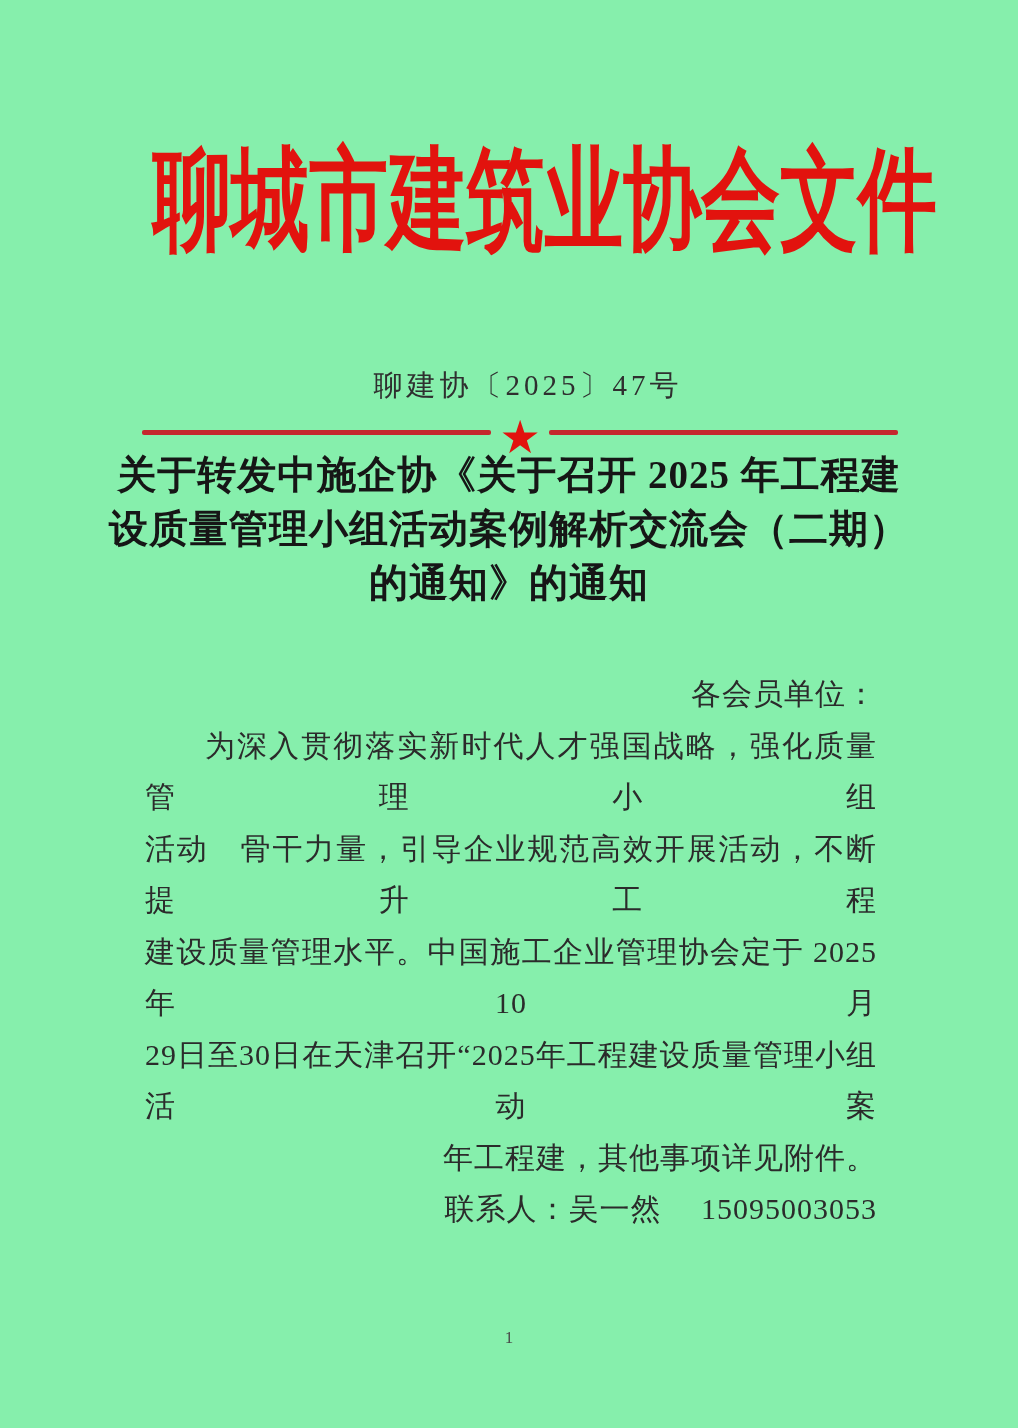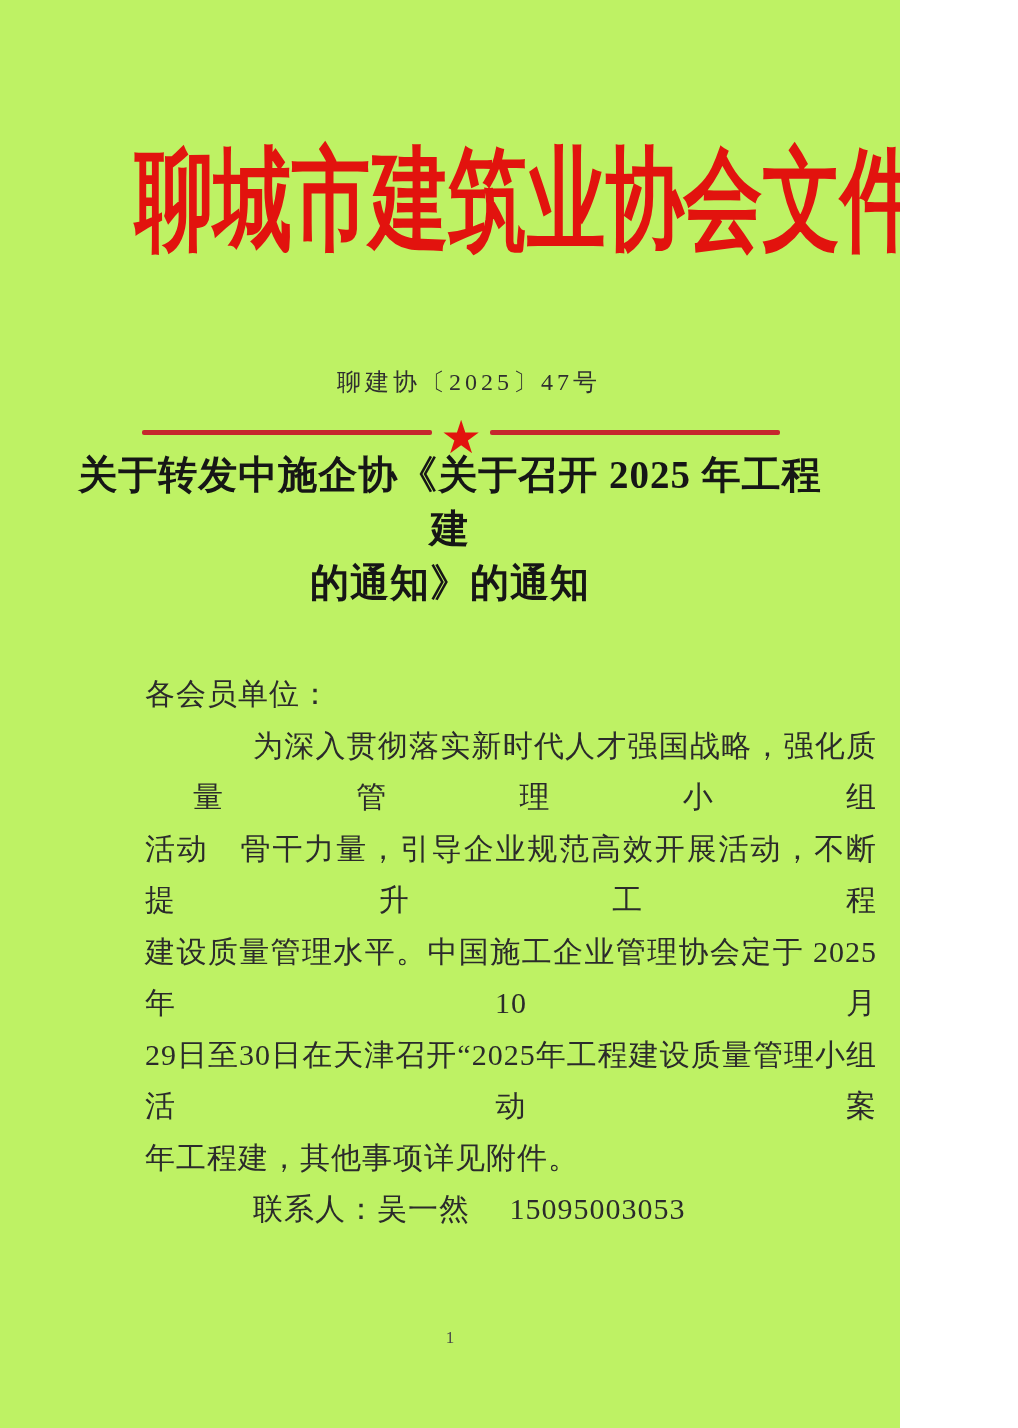--- a/index.html
+++ b/index.html
@@ -3,23 +3,23 @@
 <meta charset="utf-8">
 <style>
   * { margin: 0; padding: 0; box-sizing: border-box; }
   html, body { background: #ffffff; }
   body {
     font-family: "Liberation Serif", "DejaVu Serif", serif;
     width: 1018px;
   }
   .page {
     position: relative;
-    width: 900px;
+    width: 1018px;
     height: 1428px;
-    background: #bef264;
+    background: #86efac;
     overflow: hidden;
   }
   
   .org-title {
     position: absolute;
     top: 130px;
     left: 0;
     right: 0;
     text-align: center;
     font-size: 112px;
@@ -31,21 +31,21 @@
     letter-spacing: 0px;
     line-height: 140px;
   }
   
   .doc-number {
     position: absolute;
     top: 366px;
     left: 0;
     right: 0;
     text-align: center;
-    font-size: 24px;
+    font-size: 29px;
     color: #2f2f2f;
     letter-spacing: 4px;
     margin-left: 38px;
   }
   
   .divider {
     position: absolute;
     top: 410px;
     left: 142px;
     right: 120px;
@@ -84,22 +84,22 @@
   
   .body-text {
     position: absolute;
     top: 668px;
     left: 145px;
     width: 732px;
     font-size: 30px;
     color: #2b2b2b;
     line-height: 51.5px;
   }
-  .l { letter-spacing: 1px; }
-  .ind { text-indent: 2em; margin-left: 48px; }
+  .l { letter-spacing: 1px; text-align: right; }
+  .ind { text-indent: 2em; }
   .j { text-align: justify; text-align-last: justify; }
   
   .page-number {
     position: absolute;
     top: 1328px;
     left: 0;
     right: 0;
     text-align: center;
     font-size: 17px;
     color: #4a4a4a;
@@ -115,20 +115,21 @@
   <div class="doc-number">聊建协〔2025〕47号</div>
 
   <div class="divider">
     <div class="seg"></div>
     <div class="star">★</div>
     <div class="seg"></div>
   </div>
 
   <div class="doc-title">
     <div>关于转发中施企协《关于召开 2025 年工程建</div>
+    <div>设质量管理小组活动案例解析交流会（二期）</div>
     <div>的通知》的通知</div>
   </div>
 
   <div class="body-text">
     <div class="l">各会员单位：</div>
     <div class="l ind j">为深入贯彻落实新时代人才强国战略，强化质量管理小组</div>
     <div class="l j">活动　骨干力量，引导企业规范高效开展活动，不断提升工程</div>
     <div class="l j">建设质量管理水平。中国施工企业管理协会定于 2025年10月</div>
     <div class="l j">29日至30日在天津召开“2025年工程建设质量管理小组活动案</div>
     <div class="l">年工程建，其他事项详见附件。</div>

